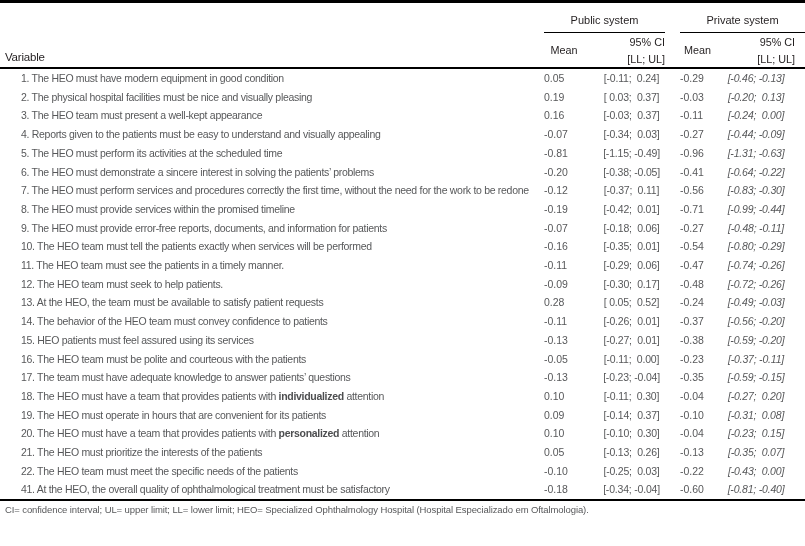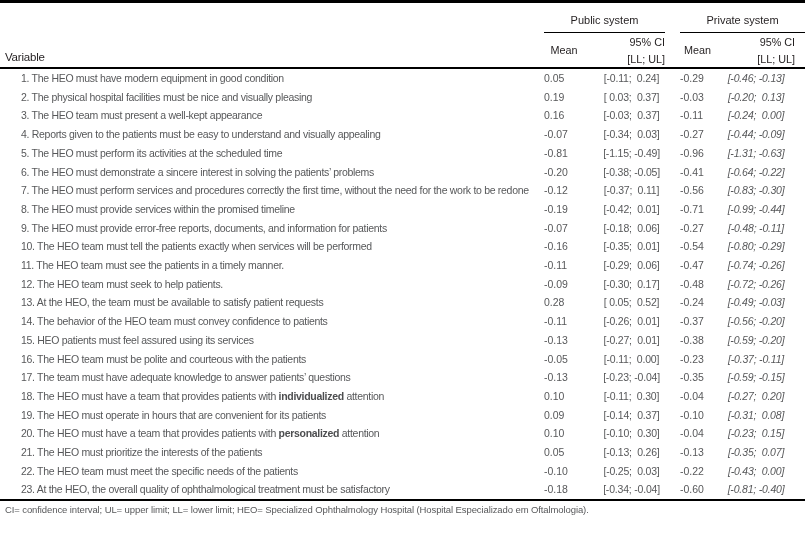--- a/index.html
+++ b/index.html
@@ -261,21 +261,21 @@
         </tr>
         <tr>
           <td class="var-cell">22. The HEO team must meet the specific needs of the patients</td>
           <td class="mean-cell">-0.10</td>
           <td class="ci-cell ci-pub">[-0.25;  0.03]</td>
           <td class="gap-cell"></td>
           <td class="mean-cell mean-priv">-0.22</td>
           <td class="ci-cell ci-priv">[-0.43;  0.00]</td>
         </tr>
         <tr>
-          <td class="var-cell">23. At the HEO, the overall quality of ophthalmological treatment must be satisfactory</td>
+          <td class="var-cell">41. At the HEO, the overall quality of ophthalmological treatment must be satisfactory</td>
           <td class="mean-cell">-0.18</td>
           <td class="ci-cell ci-pub">[-0.34; -0.04]</td>
           <td class="gap-cell"></td>
           <td class="mean-cell mean-priv">-0.60</td>
           <td class="ci-cell ci-priv">[-0.81; -0.40]</td>
         </tr>
       </tbody>
   </table>
 
   <div class="footnotes">

